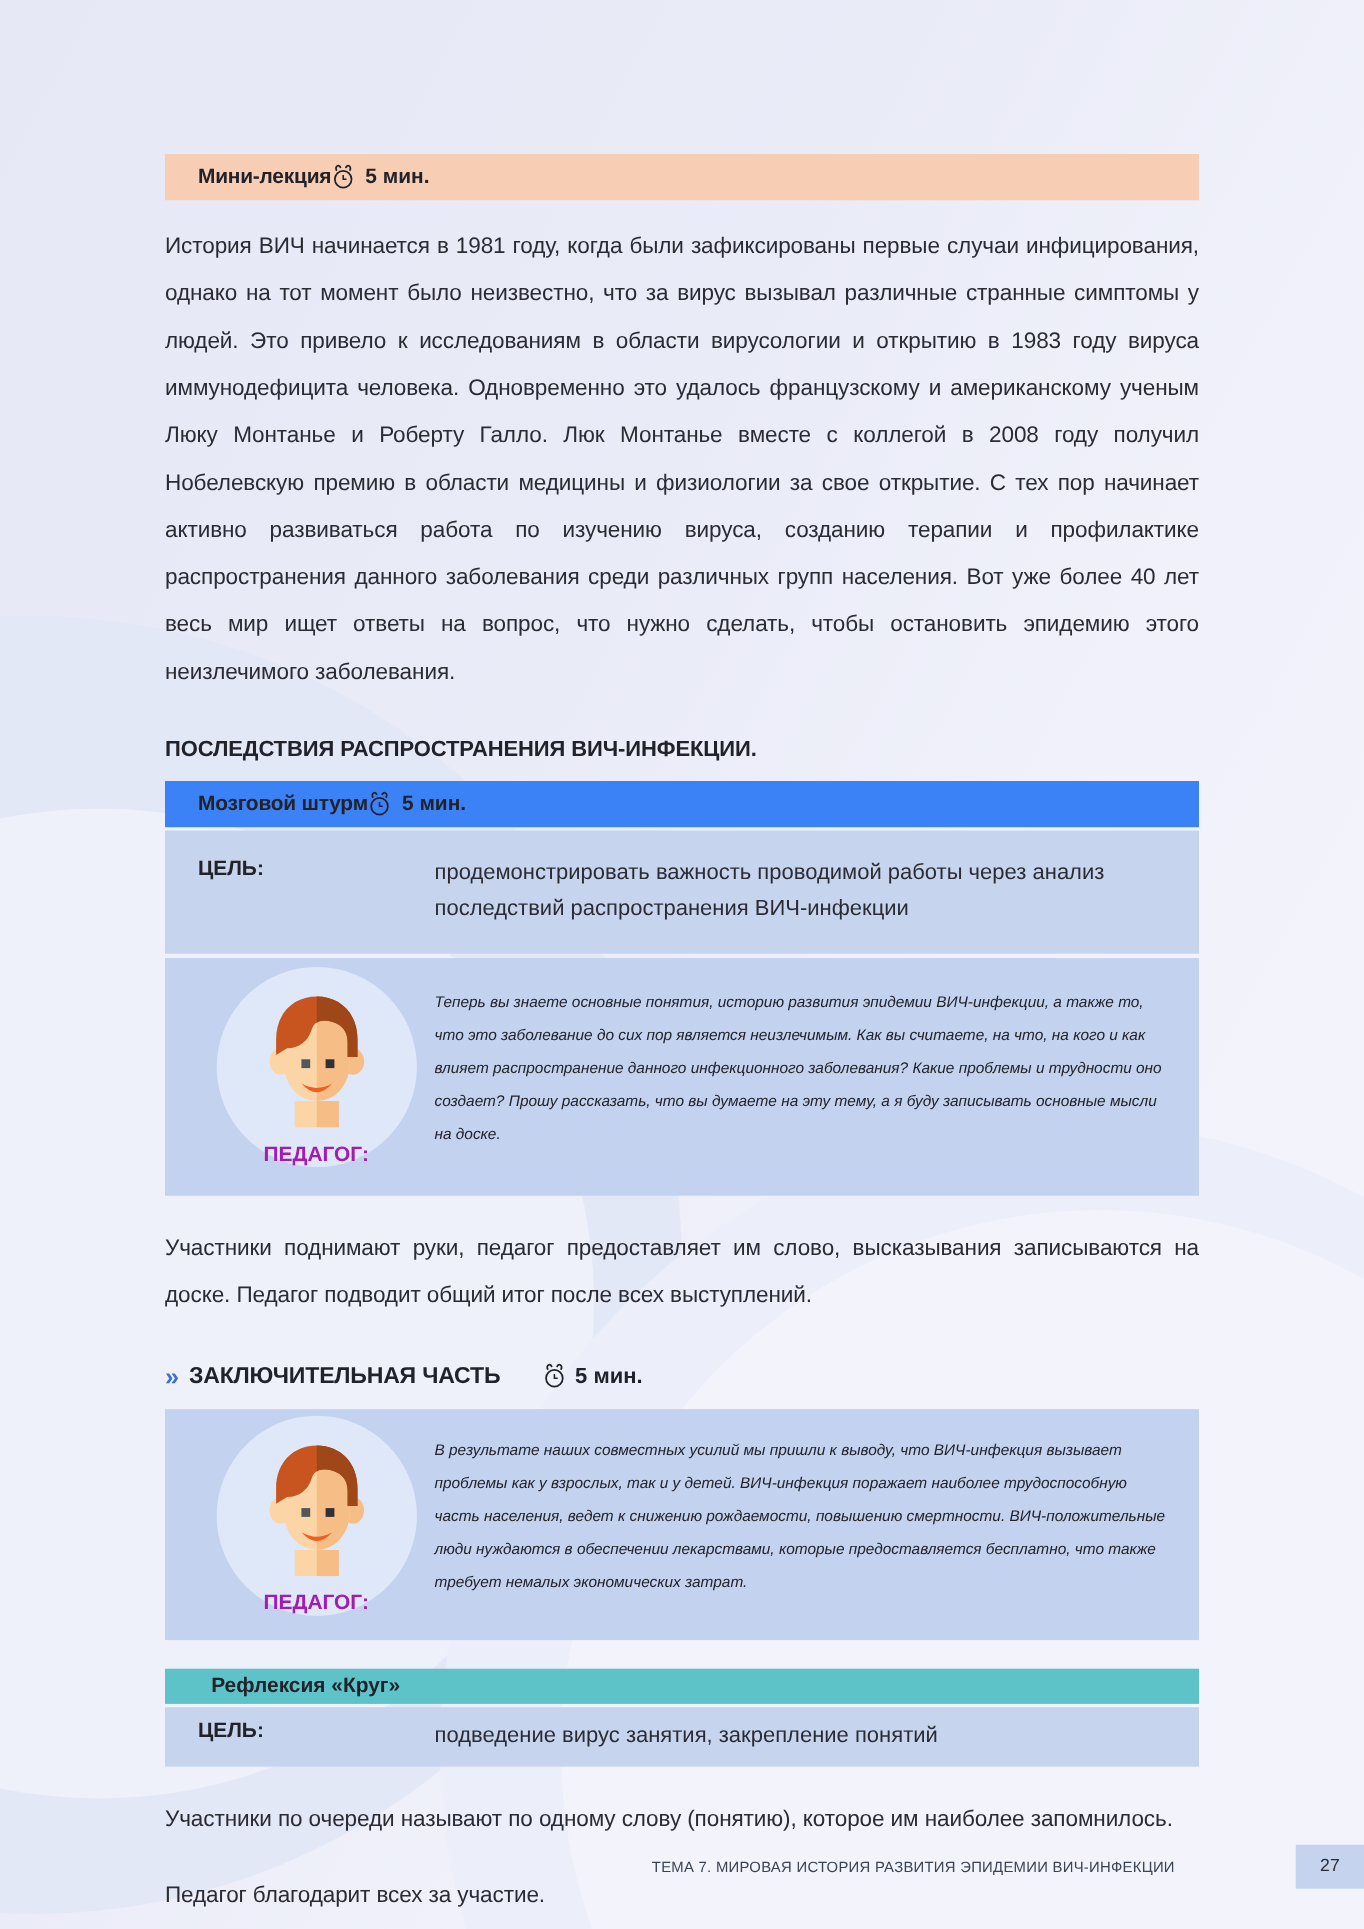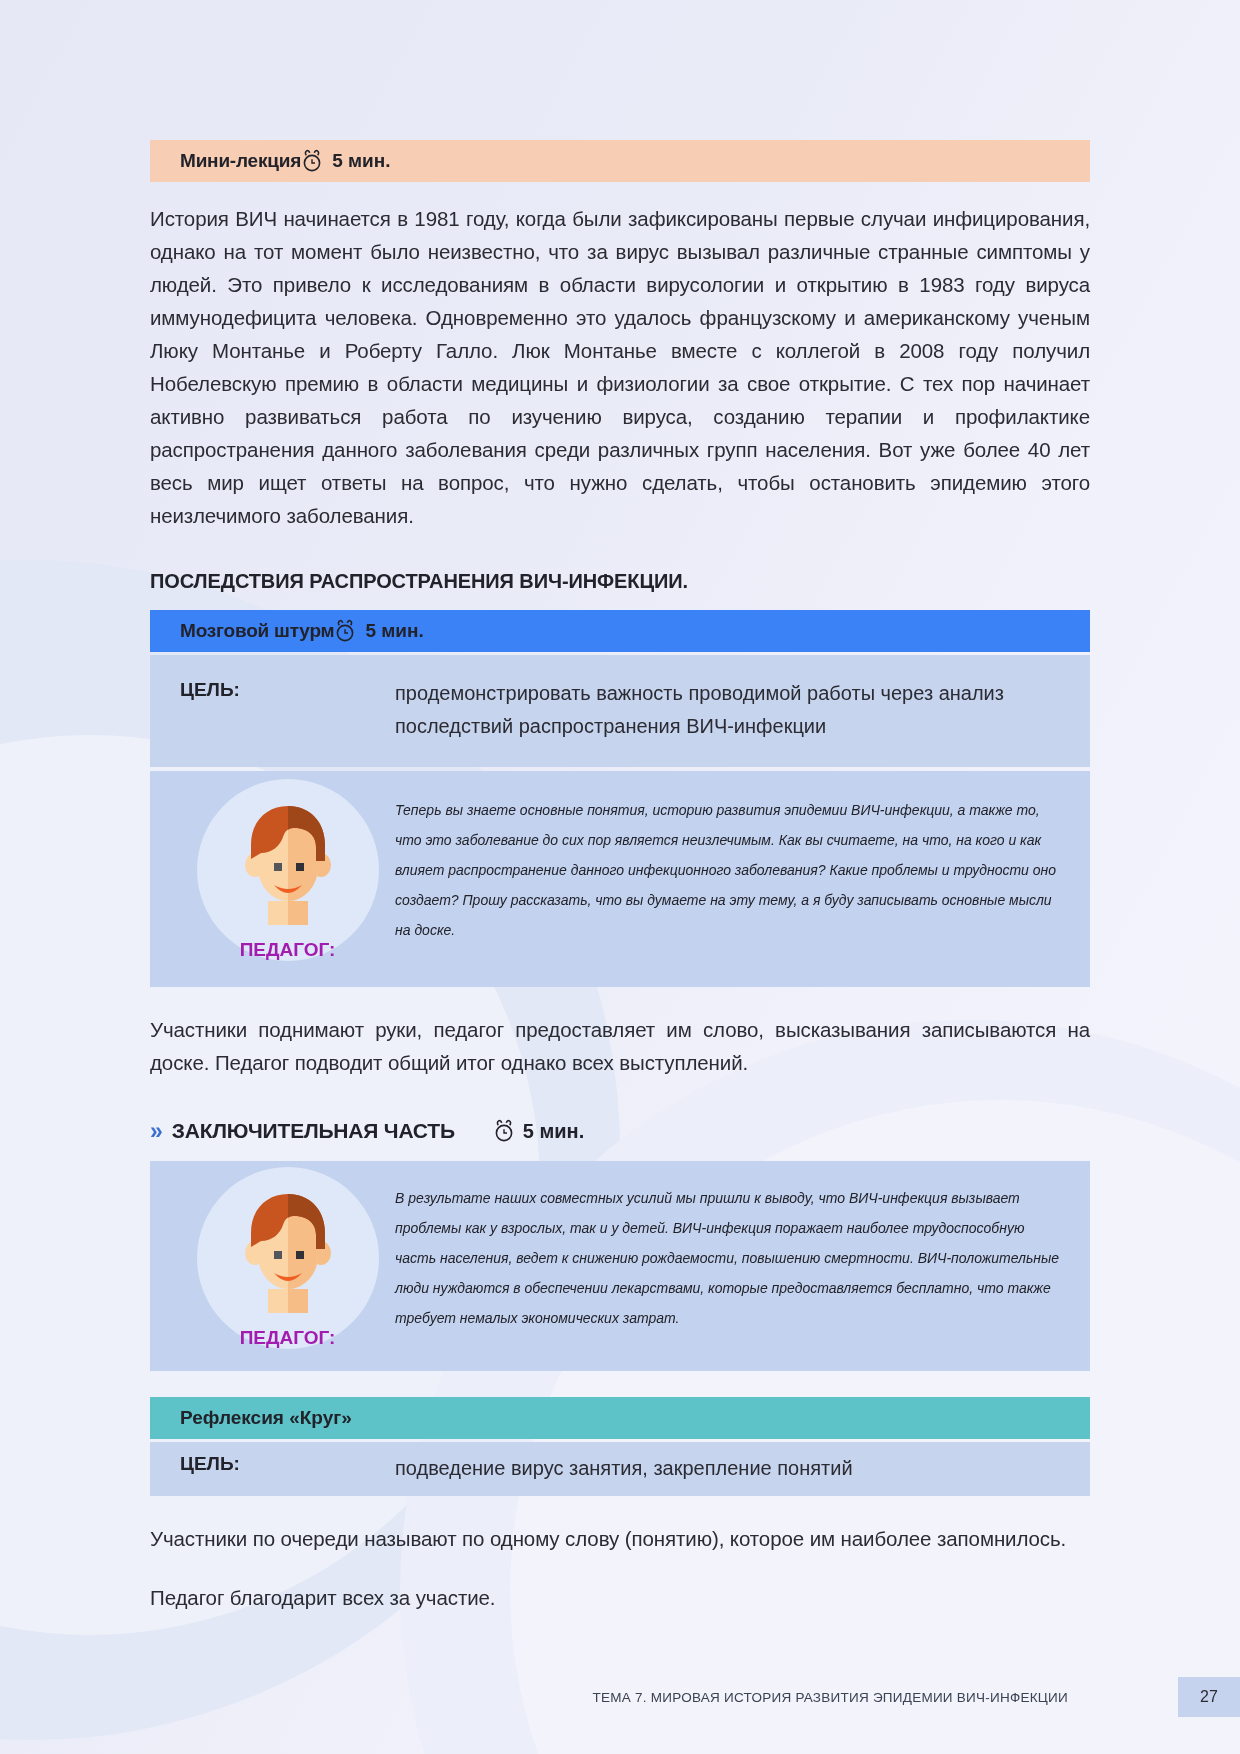--- a/index.html
+++ b/index.html
@@ -97,21 +97,21 @@
     font-size: 19px;
     font-weight: bold;
     color: #22222a;
     margin-right: 215px;
   }
   .clock-svg { display: block; }
 
   
   .para {
     font-size: 20.5px;
-    line-height: 33px;
+    line-height: 43px;
     text-align: justify;
     color: #2b2b33;
     letter-spacing: -0.1px;
   }
   .para.top { margin: 20px 0 0 0; }
 
   .section-title {
     font-size: 20px;
     font-weight: bold;
     letter-spacing: -0.1px;
@@ -219,24 +219,24 @@
     gap: 8px;
     font-size: 20px;
     font-weight: bold;
     margin-left: 38px;
     color: #22222a;
   }
 
   
   .refl-band {
     background: #5dc3c9;
-    height: 42px;
-    display: flex;
-    align-items: center;
-    padding: 0 30px;
+    height: 32px;
+    display: flex;
+    align-items: center;
+    padding: 0 42px;
     box-sizing: border-box;
     margin-top: 26px;
   }
   .refl-band-title {
     font-size: 19px;
     font-weight: bold;
     color: #22222a;
   }
   .refl-goal {
     display: flex;
@@ -360,21 +360,21 @@
           <path d="M50 88 q14 16 28 0 q-14 8 -28 0 z" fill="#ef5f23"></path>
         </svg>
       </div>
       <div class="teacher-role">ПЕДАГОГ:</div>
     </div>
     <div class="teacher-quote">
       <p>Теперь вы знаете основные понятия, историю развития эпидемии ВИЧ-инфекции, а также то, что это заболевание до сих пор является неизлечимым. Как вы считаете, на что, на кого и как влияет распространение данного инфекционного заболевания? Какие проблемы и трудности оно создает? Прошу рассказать, что вы думаете на эту тему, а я буду записывать основные мысли на доске.</p>
     </div>
   </div>
 
-  <p class="para bottom-para">Участники поднимают руки, педагог предоставляет им слово, высказывания записываются на доске. Педагог подводит общий итог однако всех выступлений.</p>
+  <p class="para bottom-para">Участники поднимают руки, педагог предоставляет им слово, высказывания записываются на доске. Педагог подводит общий итог после всех выступлений.</p>
 
   <div class="final-head">
     <span class="chev">»</span>
     <span class="final-title">ЗАКЛЮЧИТЕЛЬНАЯ ЧАСТЬ</span>
     <span class="final-time">
       <span>
         <svg class="clock-svg" width="22" height="24" viewBox="0 0 22 24" fill="none" stroke="#22222a" stroke-width="1.6">
           <circle cx="11" cy="14" r="7.6"></circle>
           <path d="M5.2 6.2 C4 4.6 4.3 2.6 5.6 1.9 C6.9 1.2 8.3 2.1 8.6 3.8"></path>
           <path d="M16.8 6.2 C18 4.6 17.7 2.6 16.4 1.9 C15.1 1.2 13.7 2.1 13.4 3.8"></path>

